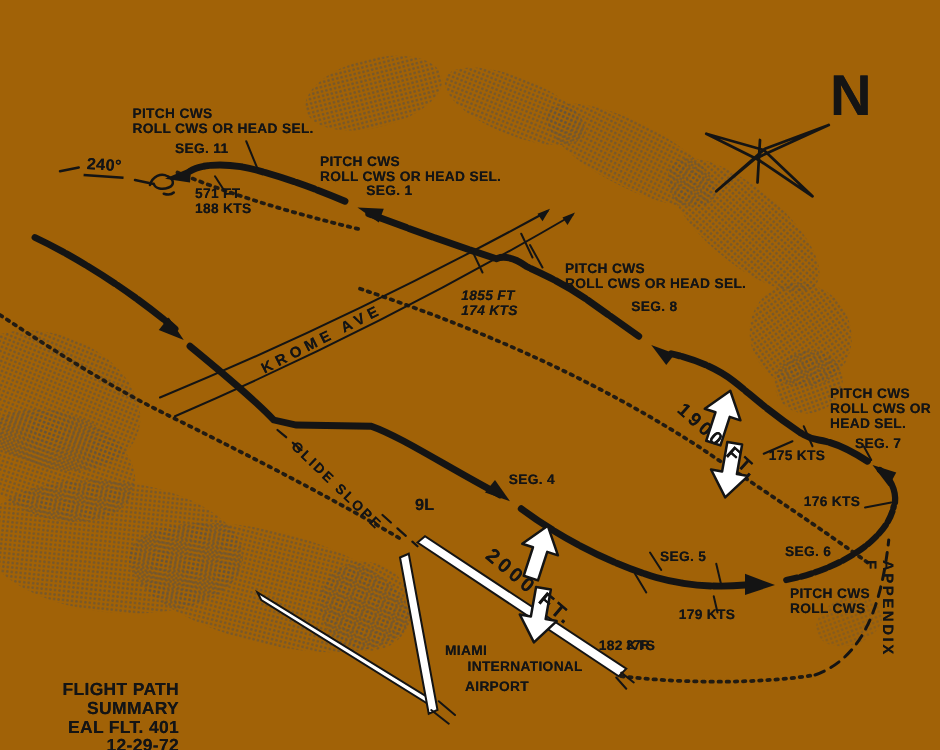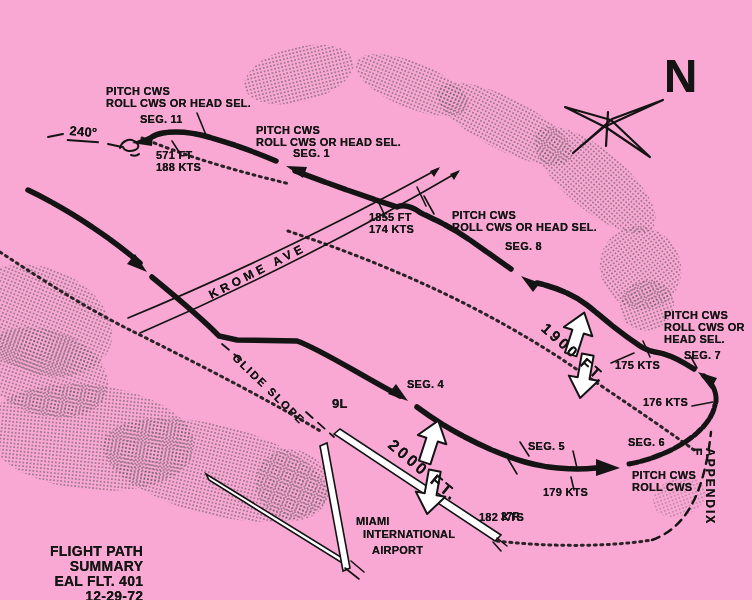--- a/index.html
+++ b/index.html
@@ -1,16 +1,16 @@
 <!DOCTYPE html>
 <html><head>
 <meta charset="utf-8">
 <style>
   html,body{margin:0;padding:0;background:#fff;}
-  #stage{position:relative;width:752px;height:600px;background:#f9a8d4;overflow:hidden;
+  #stage{position:relative;width:752px;height:600px;background:#a16207;overflow:hidden;
          font-family:"Liberation Sans",sans-serif;}
   svg{position:absolute;left:0;top:0;}
   .lbl{position:absolute;font-weight:bold;font-size:11px;line-height:1.08;
        color:#141414;white-space:pre-line;letter-spacing:.25px;
        transform-origin:0 0;text-shadow:0 0 .4px #222;}
   .lbl.u{border-bottom:2.2px solid #141414;padding:0 2px 1px 2px;}
   .dots{position:absolute;border-radius:50%;
         background-image:radial-gradient(#4f4f4f .9px,transparent 1.15px);
         background-size:3.6px 3.6px;opacity:.5;}
 </style>
@@ -128,21 +128,21 @@
   <div id="labels-layer">
       <div class="lbl" style="left: 106px; top: 86px;">PITCH CWS
 ROLL CWS OR HEAD SEL.</div>
       <div class="lbl" style="left: 140px; top: 114px;">SEG. 11</div>
       <div class="lbl u" style="left: 68px; top: 124px; font-size: 13px; transform: rotate(4deg);">240°</div>
       <div class="lbl" style="left: 156px; top: 150px;">571 FT
 188 KTS</div>
       <div class="lbl" style="left: 256px; top: 125px;">PITCH CWS
 ROLL CWS OR HEAD SEL.</div>
       <div class="lbl" style="left: 293px; top: 148px;">SEG. 1</div>
-      <div class="lbl" style="left: 369px; top: 212px;">1855 FT
+      <div class="lbl" style="left: 369px; top: 232px; font-style: italic;">1855 FT
 174 KTS</div>
       <div class="lbl" style="left: 452px; top: 210px;">PITCH CWS
 ROLL CWS OR HEAD SEL.</div>
       <div class="lbl" style="left: 505px; top: 241px;">SEG. 8</div>
       <div class="lbl" style="left: 664px; top: 310px;">PITCH CWS
 ROLL CWS OR
 HEAD SEL.</div>
       <div class="lbl" style="left: 684px; top: 350px; text-align: center;">SEG. 7</div>
       <div class="lbl" style="left: 615px; top: 360px;">175 KTS</div>
       <div class="lbl" style="left: 549px; top: 320px; font-size: 15px; letter-spacing: 3px; transform: rotate(42deg);">1900 FT.</div>
@@ -153,21 +153,21 @@
       <div class="lbl" style="left: 543px; top: 487px;">179 KTS</div>
       <div class="lbl" style="left: 528px; top: 441px;">SEG. 5</div>
       <div class="lbl" style="left: 479px; top: 472px; margin-top: 40px;">182 KTS</div>
       <div class="lbl" style="left: 407px; top: 379px;">SEG. 4</div>
       <div class="lbl" style="left: 396px; top: 436px; font-size: 16px; letter-spacing: 3px; transform: rotate(40deg);">2000 FT.</div>
       <div class="lbl" style="left: 207px; top: 290px; font-size: 12px; letter-spacing: 4px; transform: rotate(-27deg);">KROME  AVE</div>
       <div class="lbl" style="left: 238px; top: 352px; font-size: 11px; letter-spacing: 2px; transform: rotate(44deg);">GLIDE SLOPE</div>
       <div class="lbl" style="left: 332px; top: 397px; font-size: 13px;">9L</div>
       <div class="lbl" style="left: 477px; top: 512px; font-size: 10px; margin-left: 24px;">27R</div>
       <div class="lbl" style="left: 356px; top: 516px;">MIAMI</div>
-      <div class="lbl" style="left: 363px; top: 529px;">INTERNATIONAL</div>
+      <div class="lbl" style="left: 374px; top: 529px;">INTERNATIONAL</div>
       <div class="lbl" style="left: 372px; top: 545px;">AIRPORT</div>
       <div class="lbl" style="left: 50px; top: 544px; font-size: 14px; text-align: right;">FLIGHT PATH
 SUMMARY
 EAL FLT. 401
 12-29-72</div>
       <div class="lbl" style="left: 664px; top: 52px; font-size: 46px;">N</div>
       <div class="lbl" style="left: 716px; top: 448px; font-size: 12px; letter-spacing: 2px; transform: rotate(90deg);">APPENDIX  F</div>
     </div>
 </div>
 

